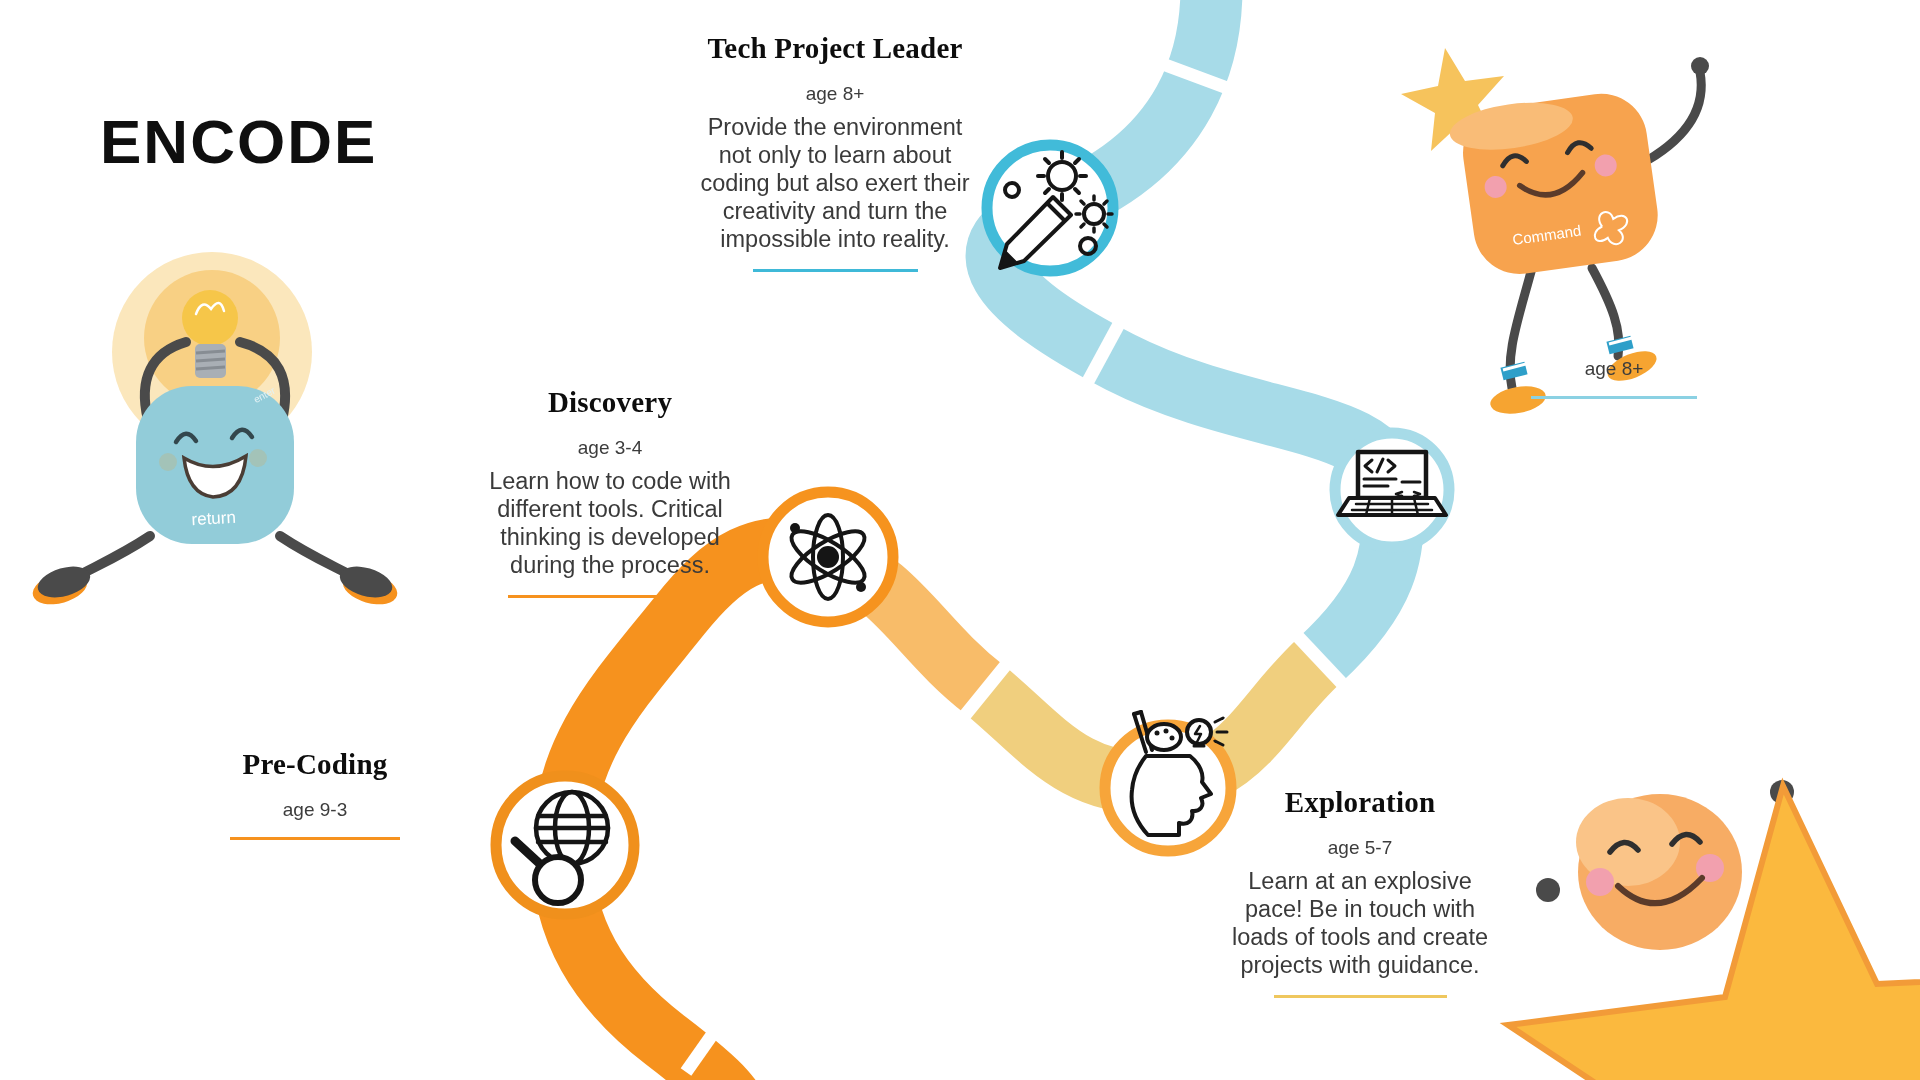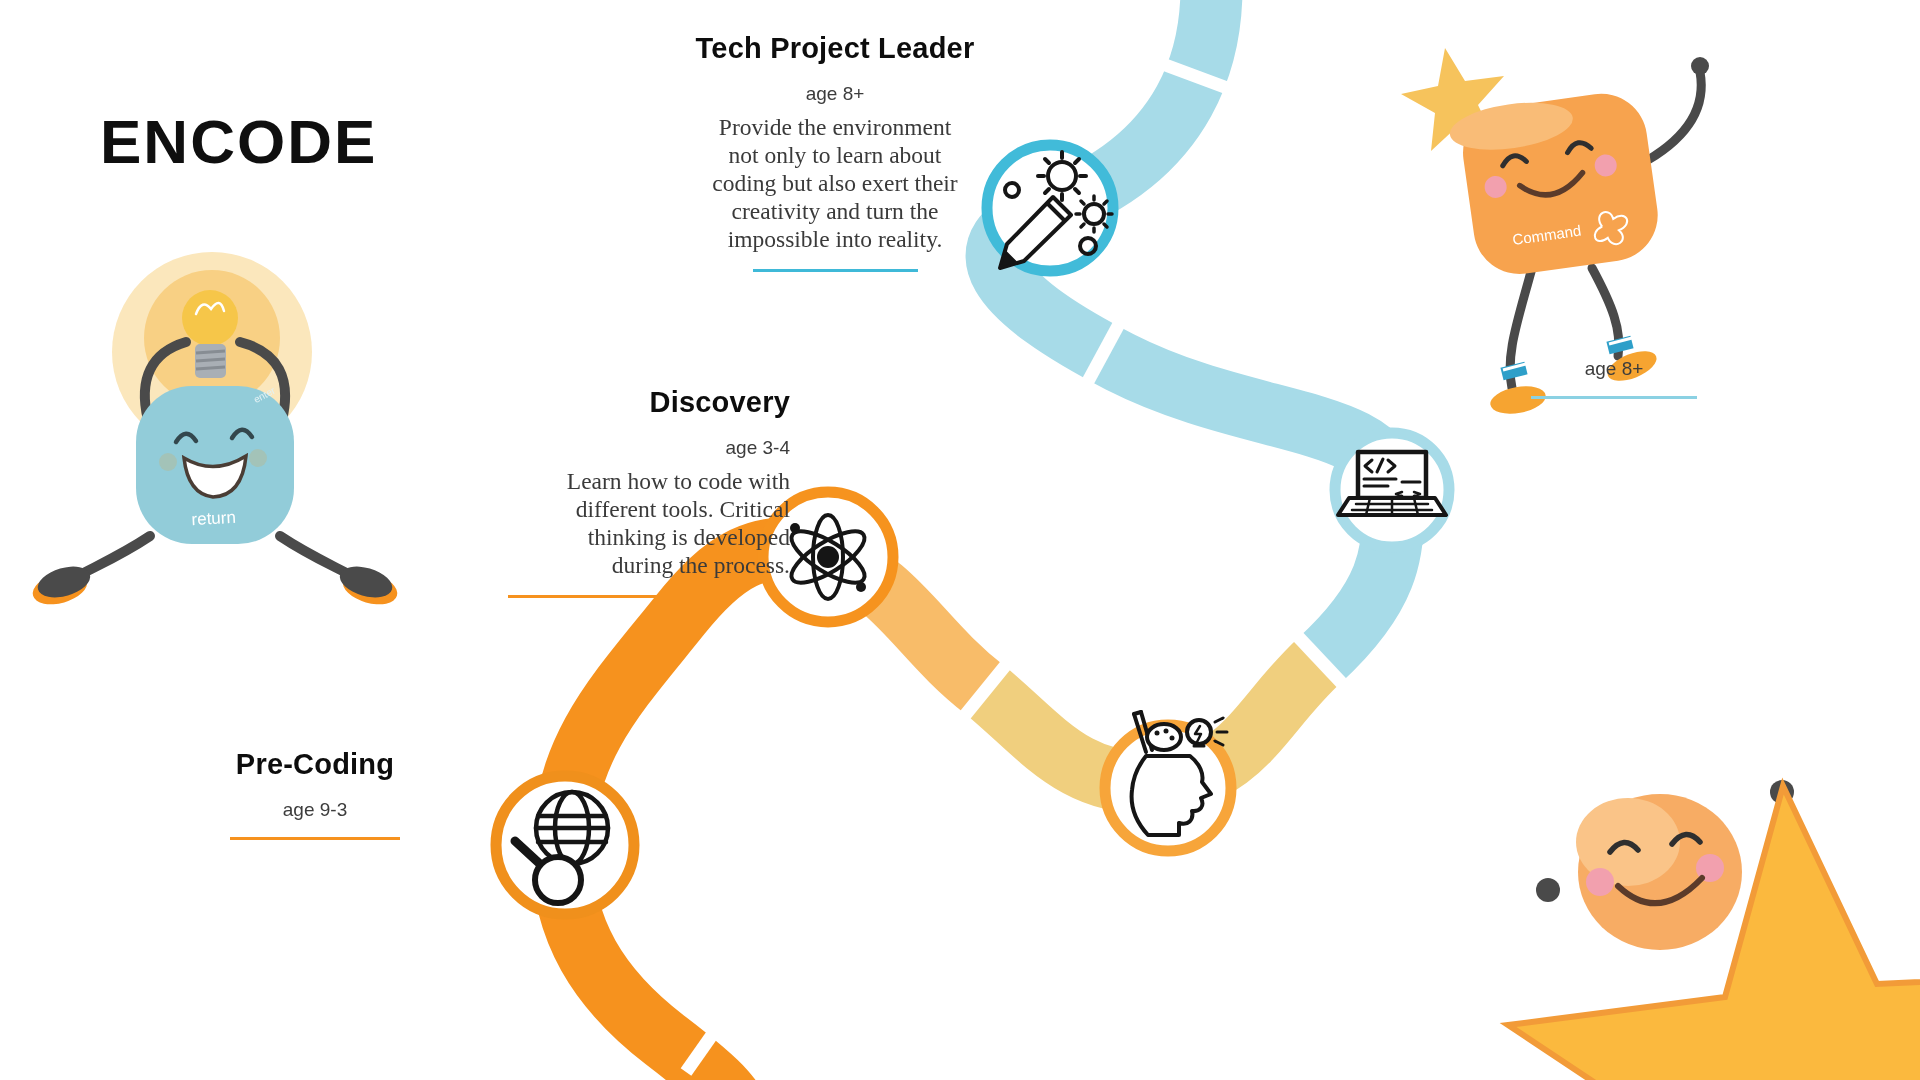--- a/index.html
+++ b/index.html
@@ -4,23 +4,23 @@
 <style>
   html,body{margin:0;padding:0;}
   body{width:1920px;height:1080px;overflow:hidden;background:#ffffff;
        font-family:"Liberation Sans","DejaVu Sans",sans-serif;}
   .canvas{position:relative;width:1920px;height:1080px;background:#fff;}
   .art{position:absolute;left:0;top:0;width:1920px;height:1080px;}
   .title{position:absolute;left:100px;top:48px;font-size:62px;line-height:104px;
          font-weight:800;color:#0f0f0f;letter-spacing:2px;}
   .title span{display:block;}
   .stage{position:absolute;text-align:center;color:#3c3c3c;}
-  .stage-name{font-size:29px;font-weight:bold;color:#0d0d0d;letter-spacing:.2px;}
+  .stage-name{font-size:29px;font-weight:bold;color:#0d0d0d;letter-spacing:.2px;font-family:Liberation Serif, serif;}
   .stage-age{font-size:19px;margin-top:18px;color:#3c3c3c;}
-  .stage-desc{font-size:23.5px;line-height:28px;margin-top:8px;color:#3a3a3a;font-family:Liberation Serif, serif;}
+  .stage-desc{font-size:23.5px;line-height:28px;margin-top:8px;color:#3a3a3a;}
   .stage-rule{height:3px;margin:16px auto 0;}
 </style>
 </head>
 <body>
 
 <div class="canvas">
 
   <svg class="art" viewBox="0 0 1920 1080">
 
     <g fill="none" stroke-linecap="butt">
@@ -206,27 +206,33 @@
   <h1 class="title">
     <span>ENCODE</span>
   </h1>
 
   <div class="stage" style="left:135px;top:748px;width:360px;">
     <div class="stage-name">Pre-Coding</div>
     <div class="stage-age">age 9-3</div>
     <div class="stage-rule" style="width: 170px; background: rgb(246, 146, 30);"></div>
   </div>
 
-  <div class="stage" style="left:430px;top:386px;width:360px;text-align:right;">
+  <div class="stage" style="left:430px;top:386px;width:360px;">
     <div class="stage-name">Discovery</div>
     <div class="stage-age">age 3-4</div>
     <div class="stage-desc">Learn how to code with<br>different tools. Critical<br>thinking is developed<br>during the process.</div>
     <div class="stage-rule" style="width: 205px; background: rgb(246, 146, 30);"></div>
   </div>
 
+  <div class="stage" style="left:1180px;top:786px;width:360px;">
+    <div class="stage-name">Exploration</div>
+    <div class="stage-age">age 5-7</div>
+    <div class="stage-desc">Learn at an explosive<br>pace! Be in touch with<br>loads of tools and create<br>projects with guidance.</div>
+    <div class="stage-rule" style="width: 173px; background: rgb(239, 199, 94);"></div>
+  </div>
 
   <div class="stage" style="left:1434px;top:340px;width:360px;">
     <div class="stage-age">age 8+</div>
     <div class="stage-rule" style="width: 166px; background: rgb(139, 209, 227);"></div>
   </div>
 
   <div class="stage" style="left:655px;top:32px;width:360px;">
     <div class="stage-name">Tech Project Leader</div>
     <div class="stage-age">age 8+</div>
     <div class="stage-desc">Provide the environment<br>not only to learn about<br>coding but also exert their<br>creativity and turn the<br>impossible into reality.</div>

